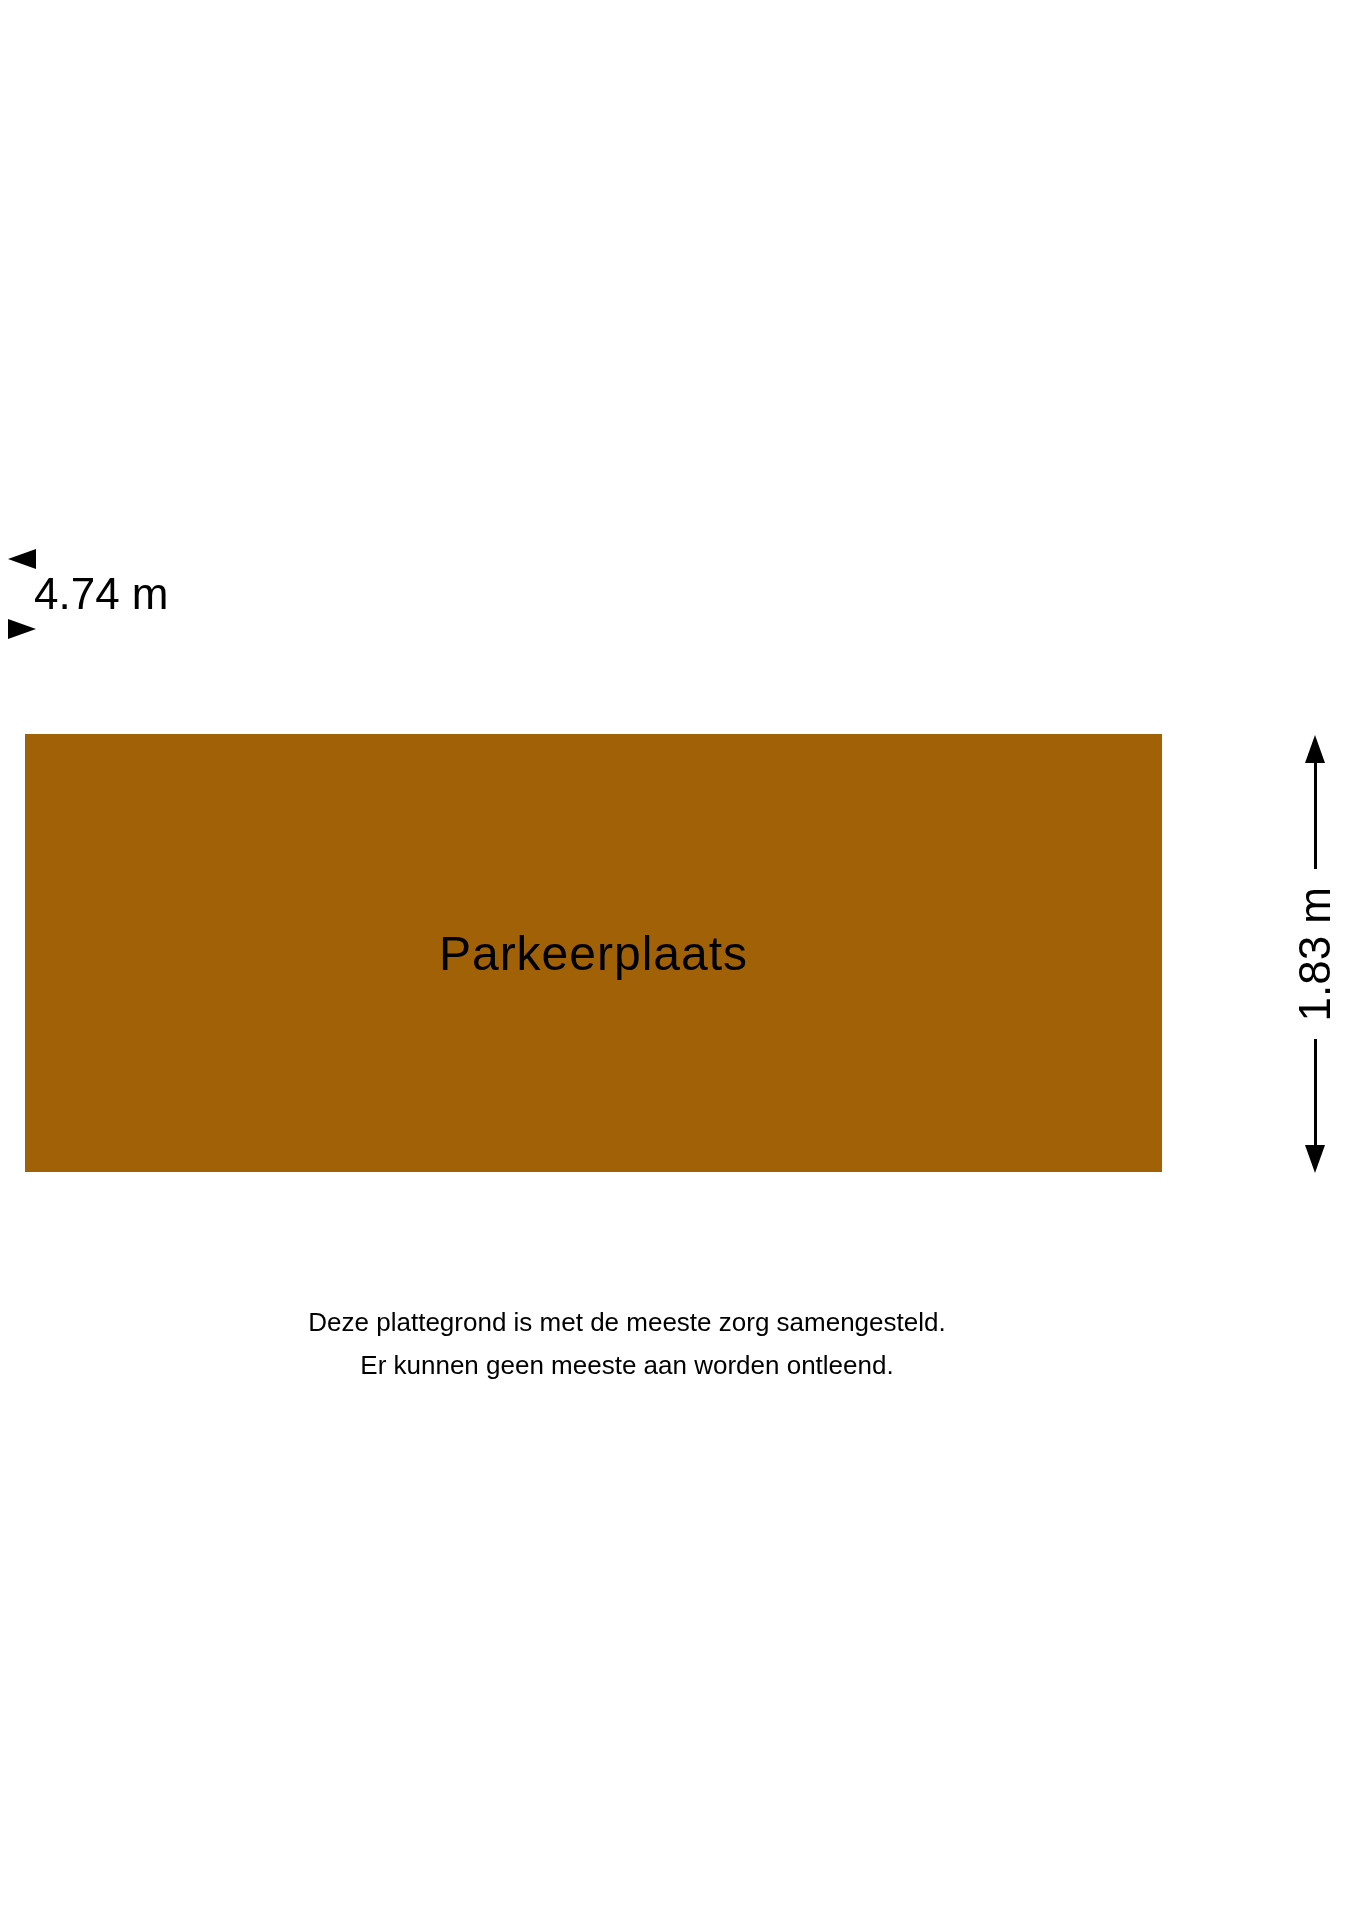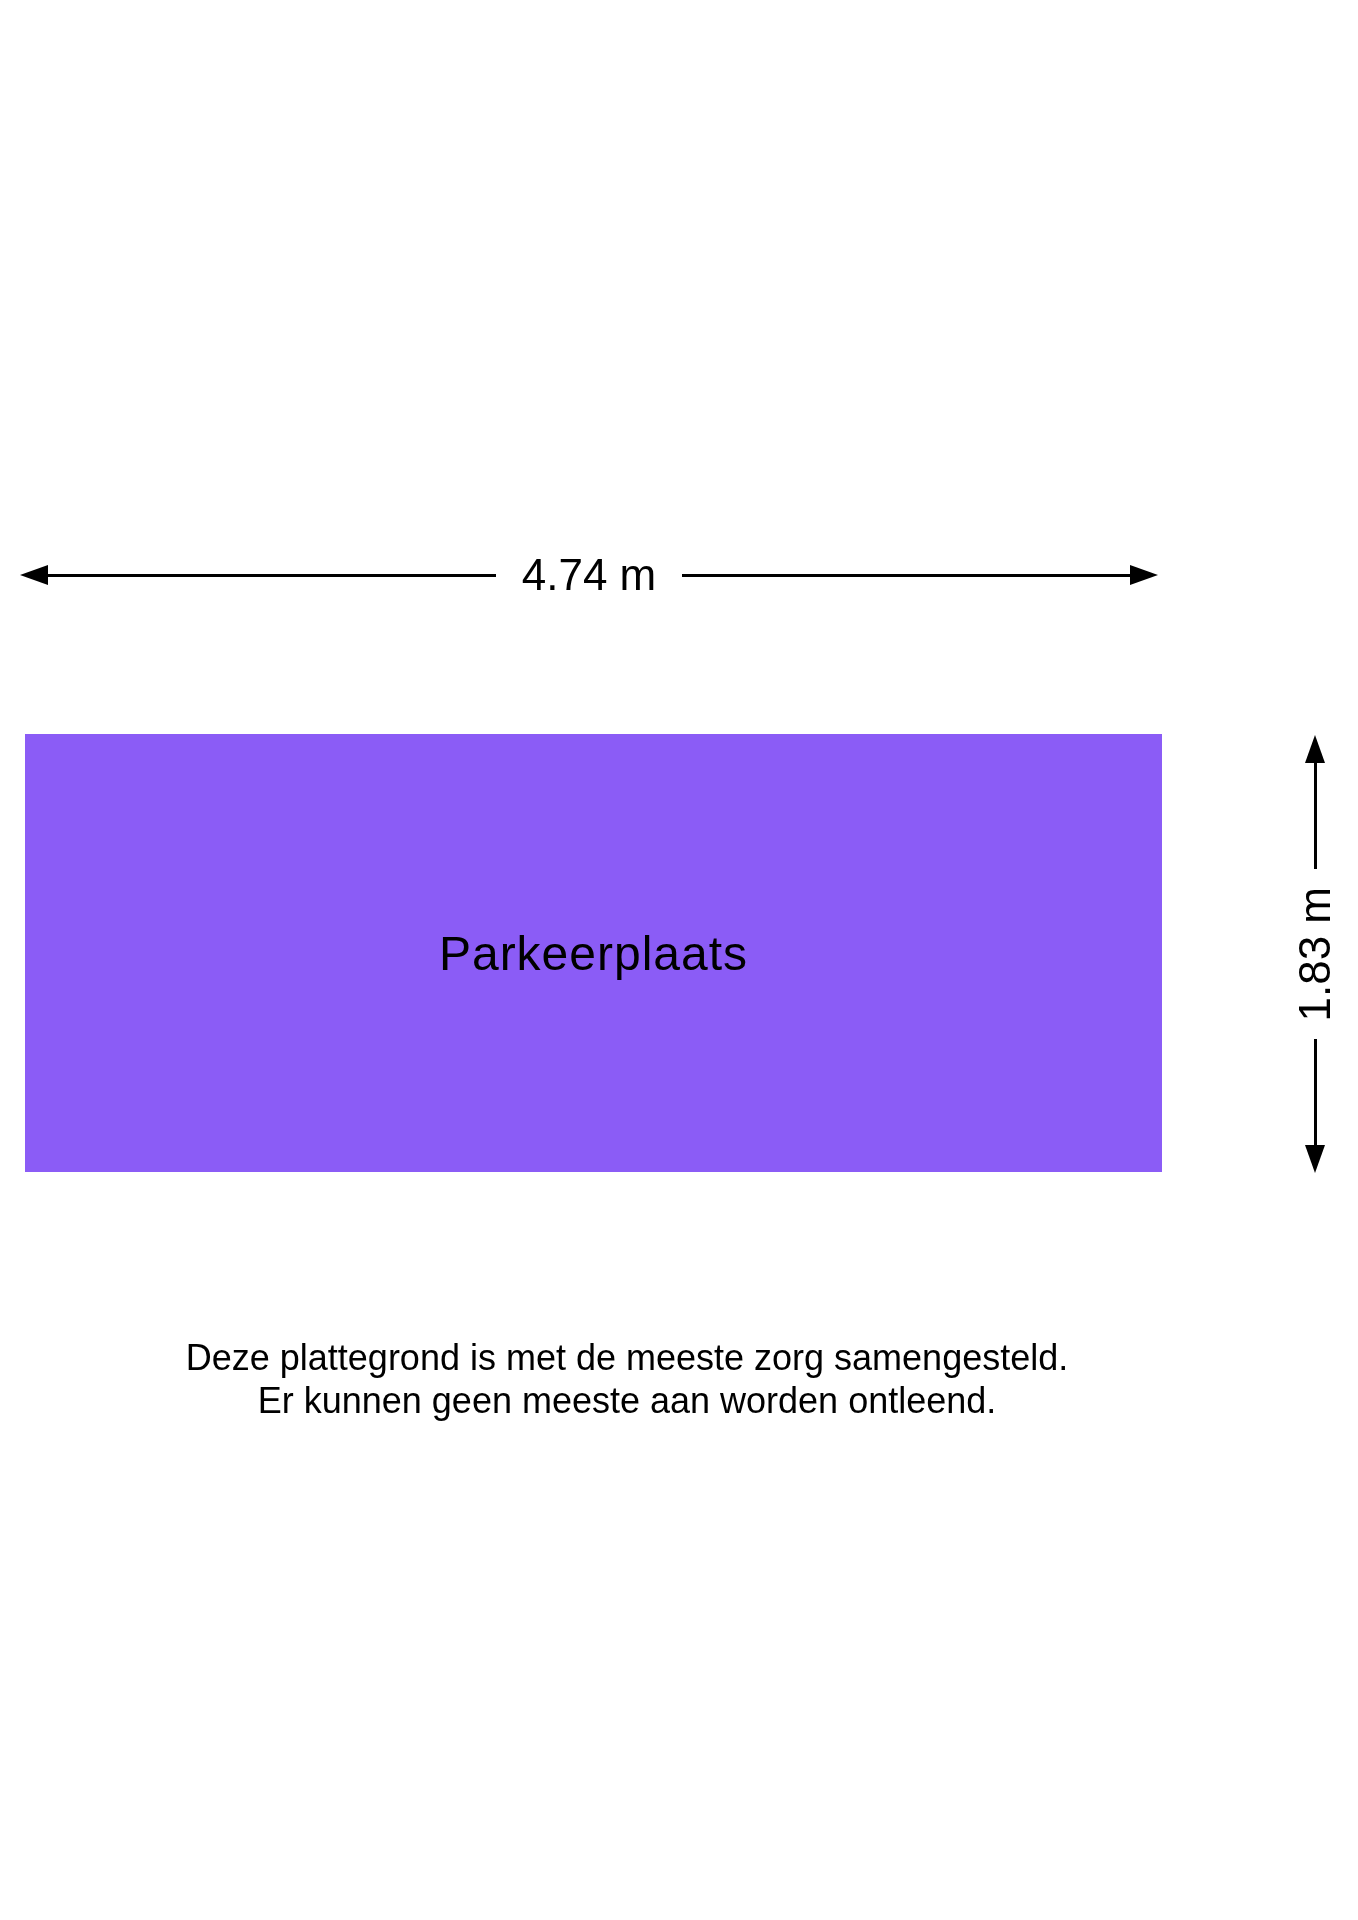--- a/index.html
+++ b/index.html
@@ -13,27 +13,27 @@
     height: 1920px;
     background: #ffffff;
     overflow: hidden;
     font-family: "Liberation Sans", "DejaVu Sans", sans-serif;
     color: #000000;
   }
 
   
   .h-dim {
     position: absolute;
-    left: 20px;
+    left: 8px;
     top: 549px;
     width: 1138px;
     height: 52px;
     display: flex;
-    flex-direction: row;
-    align-items: center;
+    flex-direction: column;
+    align-items: flex-start;
   }
   .dim-line-h {
     flex: 1 1 0;
     height: 0;
     border-top: 3px solid #000000;
   }
   .dim-label {
     font-size: 44px;
     line-height: 1;
     white-space: nowrap;
@@ -108,42 +108,42 @@
   .v-dim .dim-label {
     writing-mode: vertical-rl;
     transform: rotate(180deg);
     padding: 18px 0;
   }
 
   
   .disclaimer {
     position: absolute;
     left: 0;
-    top: 1336px;
+    top: 1301px;
     width: 1254px;
     text-align: center;
-    font-size: 36px;
+    font-size: 26px;
     line-height: 43px;
     color: #000000;
   }
 </style>
 </head>
 <body>
 
 <div class="canvas">
 
   <div class="h-dim">
     <span class="ah ah-left"></span>
     <span class="dim-line-h"></span>
     <span class="dim-label">4.74 m</span>
     <span class="dim-line-h"></span>
     <span class="ah ah-right"></span>
   </div>
 
-  <div class="room" style="background-color: #8b5cf6;">
+  <div class="room" style="background-color: #a16207;">
     <span class="room-label">Parkeerplaats</span>
   </div>
 
   <div class="v-dim">
     <span class="ah ah-up"></span>
     <span class="dim-line-v"></span>
     <span class="dim-label">1.83 m</span>
     <span class="dim-line-v"></span>
     <span class="ah ah-down"></span>
   </div>

